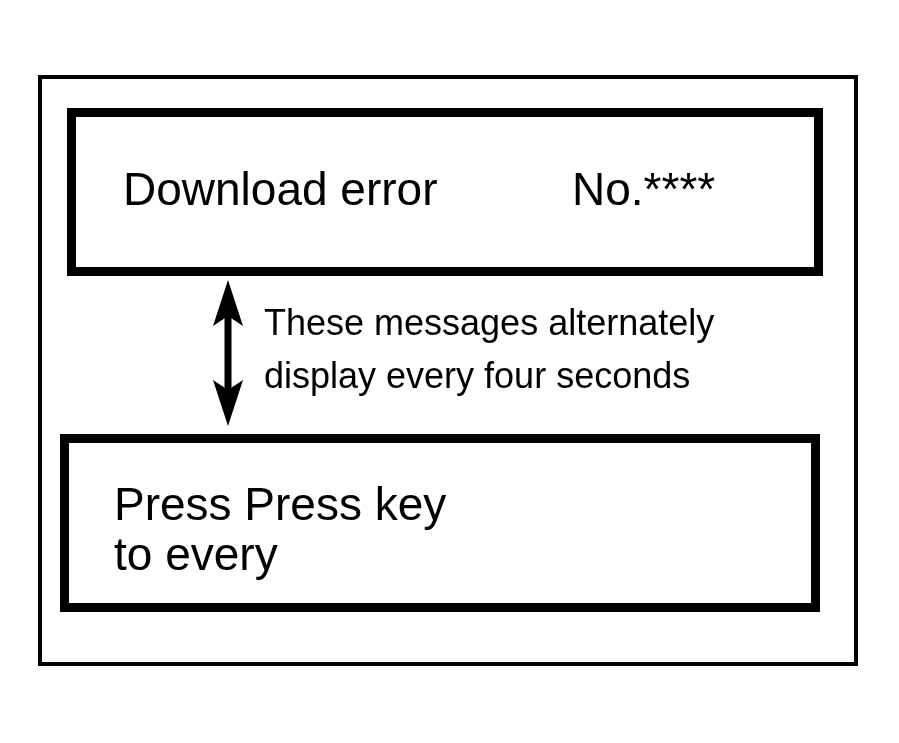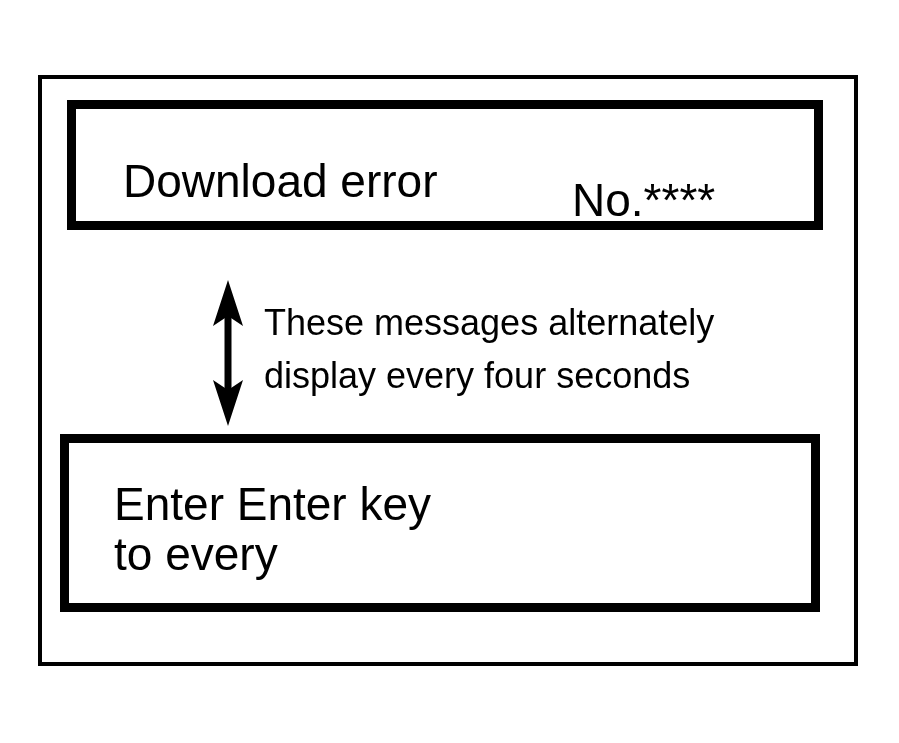--- a/index.html
+++ b/index.html
@@ -30,23 +30,23 @@
     border: 4px solid var(--color-foreground);
     background: var(--color-background);
   }
   .msg-box {
     position: absolute;
     border: 9px solid var(--color-foreground);
     background: var(--color-background);
   }
   .msg-box.top-box {
     left: 67px;
-    top: 100px;
+    top: 108px;
     width: 756px;
-    height: 130px;
+    height: 168px;
     text-align: right;
   }
   .msg-box.bottom-box {
     left: 60px;
     top: 434px;
     width: 760px;
     height: 178px;
   }
   .box-text {
     position: absolute;
@@ -55,21 +55,20 @@
     white-space: nowrap;
     letter-spacing: 0;
   }
   .top-box .msg-main {
     left: 47px;
     top: 47px;
   }
   .top-box .msg-errno {
     left: 496px;
     top: 47px;
-    margin-top: 19px;
   }
   .bottom-box .msg-lines {
     left: 45px;
     top: 36px;
   }
   .arrow-wrap {
     position: absolute;
     left: 210px;
     top: 280px;
     width: 36px;
@@ -109,18 +108,18 @@
     </svg>
   </div>
 
   <div class="annotation">
     <div>These messages alternately</div>
     <div>display every four seconds</div>
   </div>
 
   <div class="msg-box bottom-box">
     <div class="box-text msg-lines">
-      <div>Enter Enter key</div>
+      <div>Press Press key</div>
       <div>to every</div>
     </div>
   </div>
 
 </div>
 
 </body></html>

